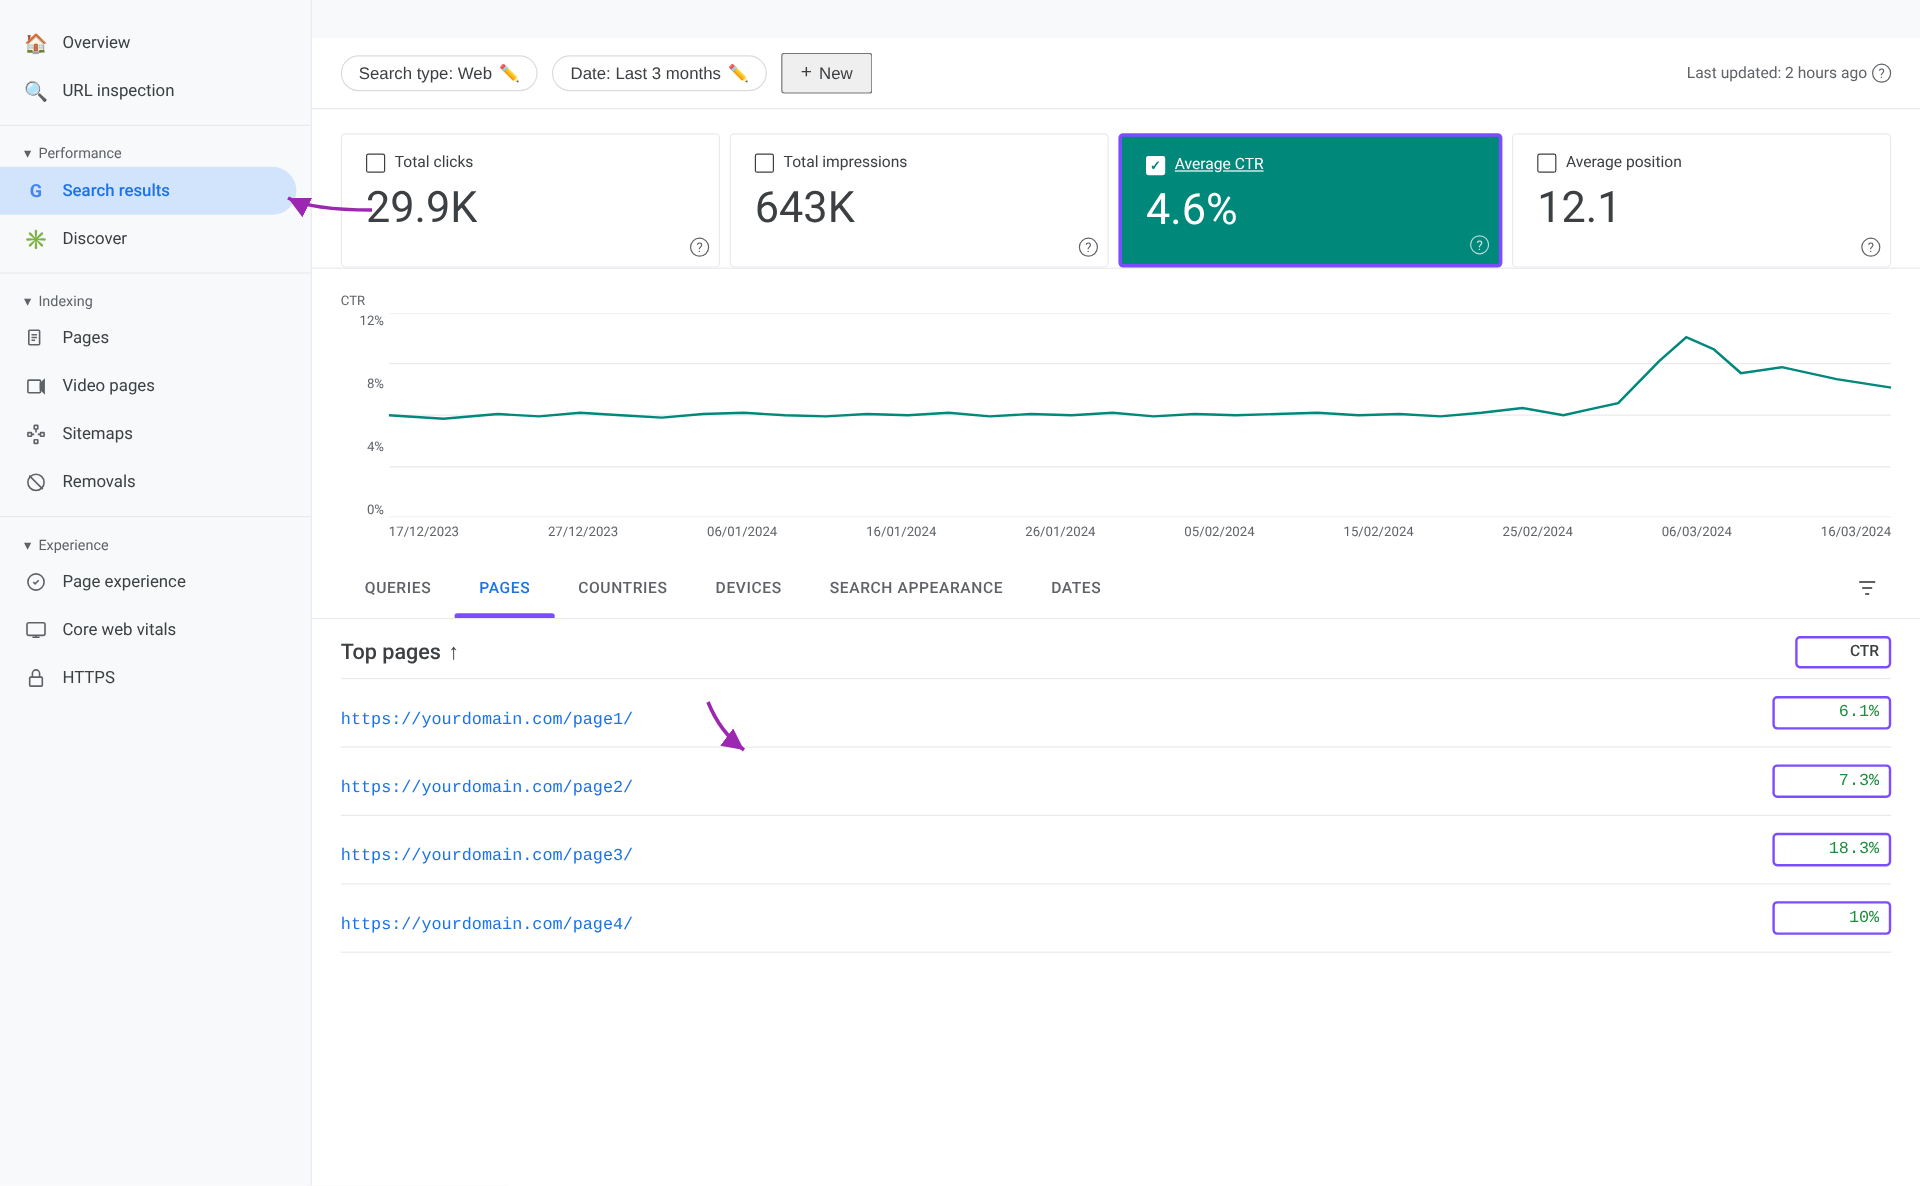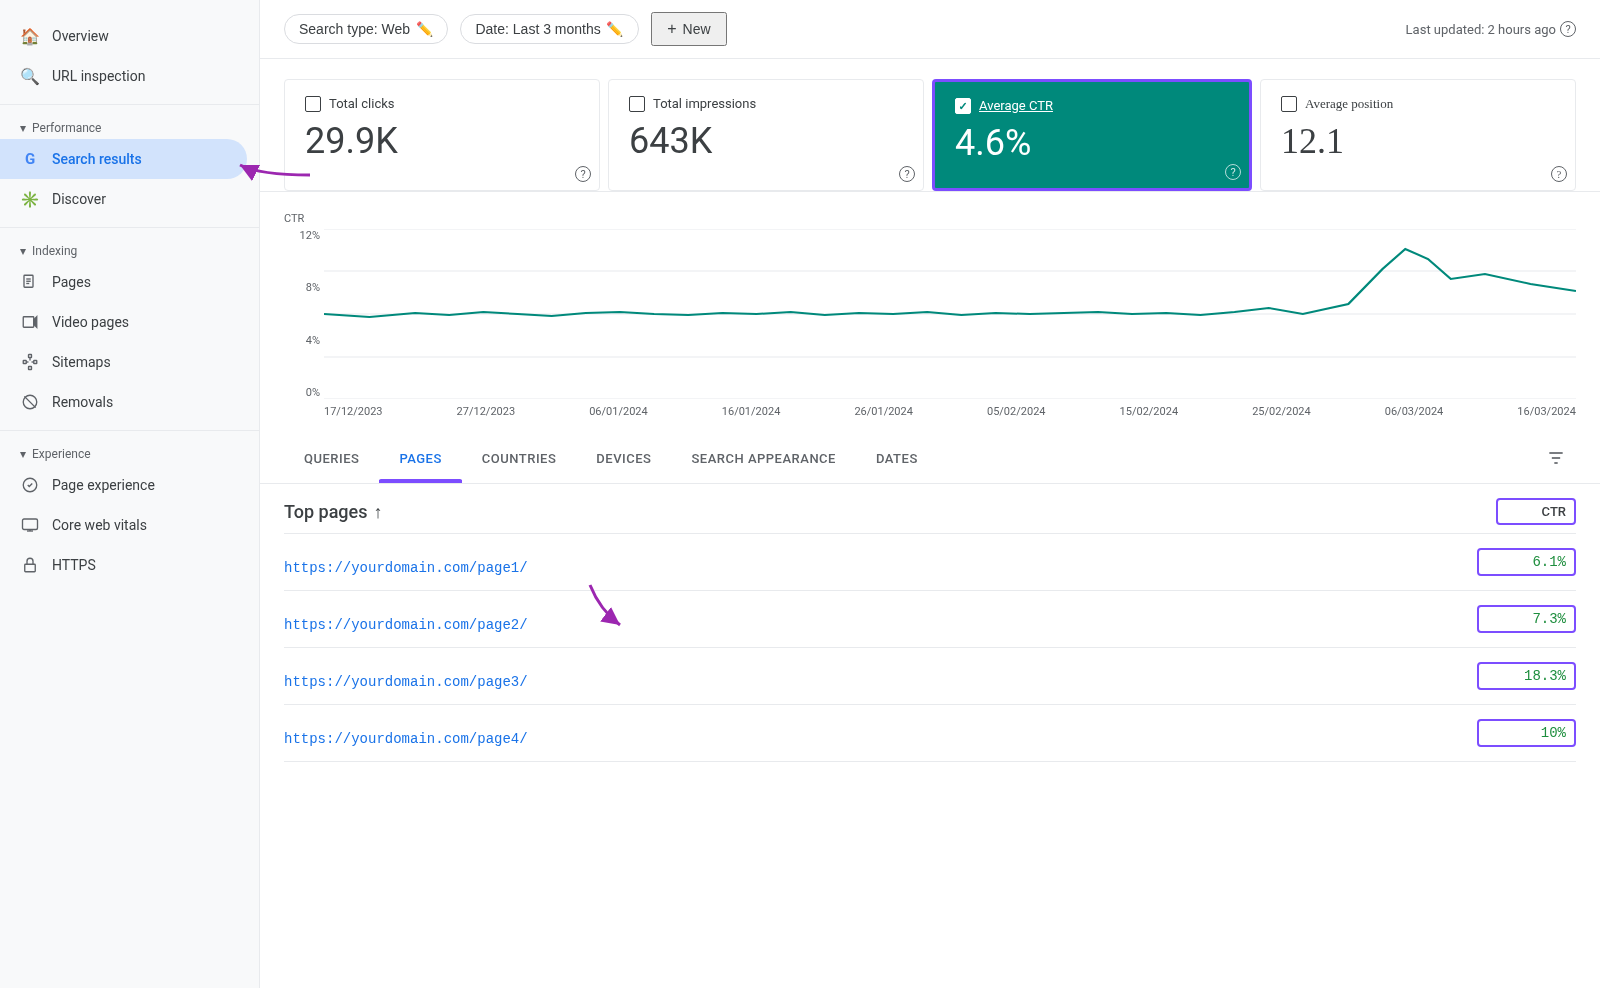--- a/index.html
+++ b/index.html
@@ -47,20 +47,21 @@
       flex-shrink: 0;
     }
     .sidebar-divider { border: none; border-top: 1px solid #e8eaed; margin: 8px 0; }
 
     
     .main {
       flex: 1;
       overflow-y: auto;
       background: #fff;
       padding: 0;
+      margin-top: 32px;
     }
 
     
     .toolbar {
       display: flex;
       align-items: center;
       padding: 12px 24px;
       gap: 12px;
       border-bottom: 1px solid #e8eaed;
       background: #fff;
@@ -101,21 +102,21 @@
     }
     .metric-card {
       flex: 1;
       padding: 16px 20px 24px 20px;
       border: 1px solid #e8eaed;
       border-radius: 4px;
       margin-right: 8px;
       cursor: pointer;
       position: relative;
     }
-    .metric-card:last-child { margin-right: 0; font-family: Liberation Serif, serif; }
+    .metric-card:last-child { margin-right: 0; }
     .metric-card.active {
       background: #00897b;
       border: 3px solid #7c4dff;
       color: #fff;
     }
     .metric-card-header {
       display: flex;
       align-items: flex-start;
       gap: 8px;
       font-size: 13px;

